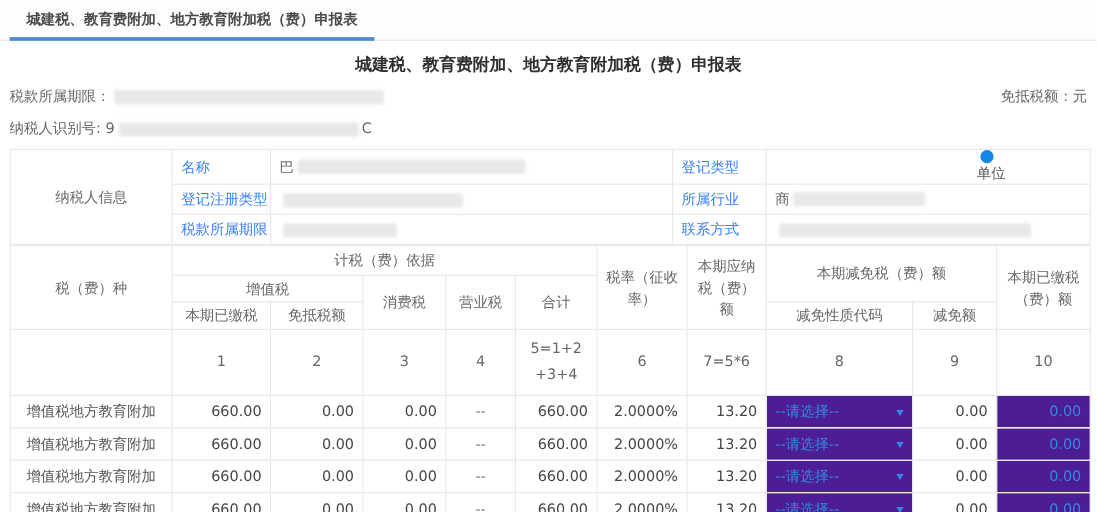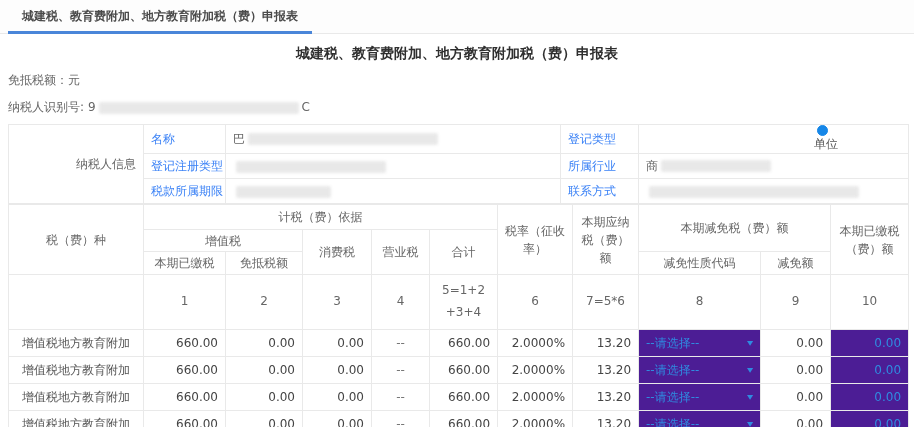--- a/index.html
+++ b/index.html
@@ -24,21 +24,21 @@
     display:inline-block; background:#e3e3e3; height:12px; border-radius:2px;
     vertical-align:middle; filter:blur(1.5px); opacity:.8; margin:0 3px;
   }
   
   table { border-collapse:collapse; table-layout:fixed; margin-left:8px; width:900px; }
   td {
     border:1px solid #e9e9e9; padding:0 7px; height:25px;
     font-size:12px; color:#555; overflow:hidden; white-space:nowrap;
   }
   .info-table td { color:#666; }
-  .info-table .sec { text-align:right; color:#666;font-family:Liberation Serif, serif; }
+  .info-table .sec { text-align:center; color:#666;font-family:Liberation Serif, serif; }
   .info-table .lbl { color:#3b82f6; }
   .main-table td.h { text-align:center; color:#666; white-space:normal; line-height:1.5; padding:0 4px; }
   .rowA td { height:25px; }
   .rowB td { height:22px; }
   .rowC td { height:23px; }
   .rowNum td { height:55px; text-align:center; color:#666; white-space:normal; word-break:break-all; line-height:1.8; }
   .data-row td { height:27px; }
   td.lab { color:#555;text-align:center; }
   td.num { text-align:right; color:#444; }
   td.dash { text-align:center; color:#777; }
@@ -58,20 +58,23 @@
 
 <div class="tabbar">
   <div class="tab">
     <span>城建税、教育费附加、地方教育附加税（费）申报表</span>
   </div>
 </div>
 
 <div class="title">城建税、教育费附加、地方教育附加税（费）申报表</div>
 
 <div class="meta1">
+  <div>
+    <span>税款所属期限：</span><span class="redact" style="width:225px;"></span>
+  </div>
   <div>免抵税额：元</div>
 </div>
 
 <div class="meta2">
   <span>纳税人识别号:</span>
   <span>9</span><span class="redact" style="width:200px;"></span><span>C</span>
 </div>
 
 <table class="info-table">
   <colgroup>

